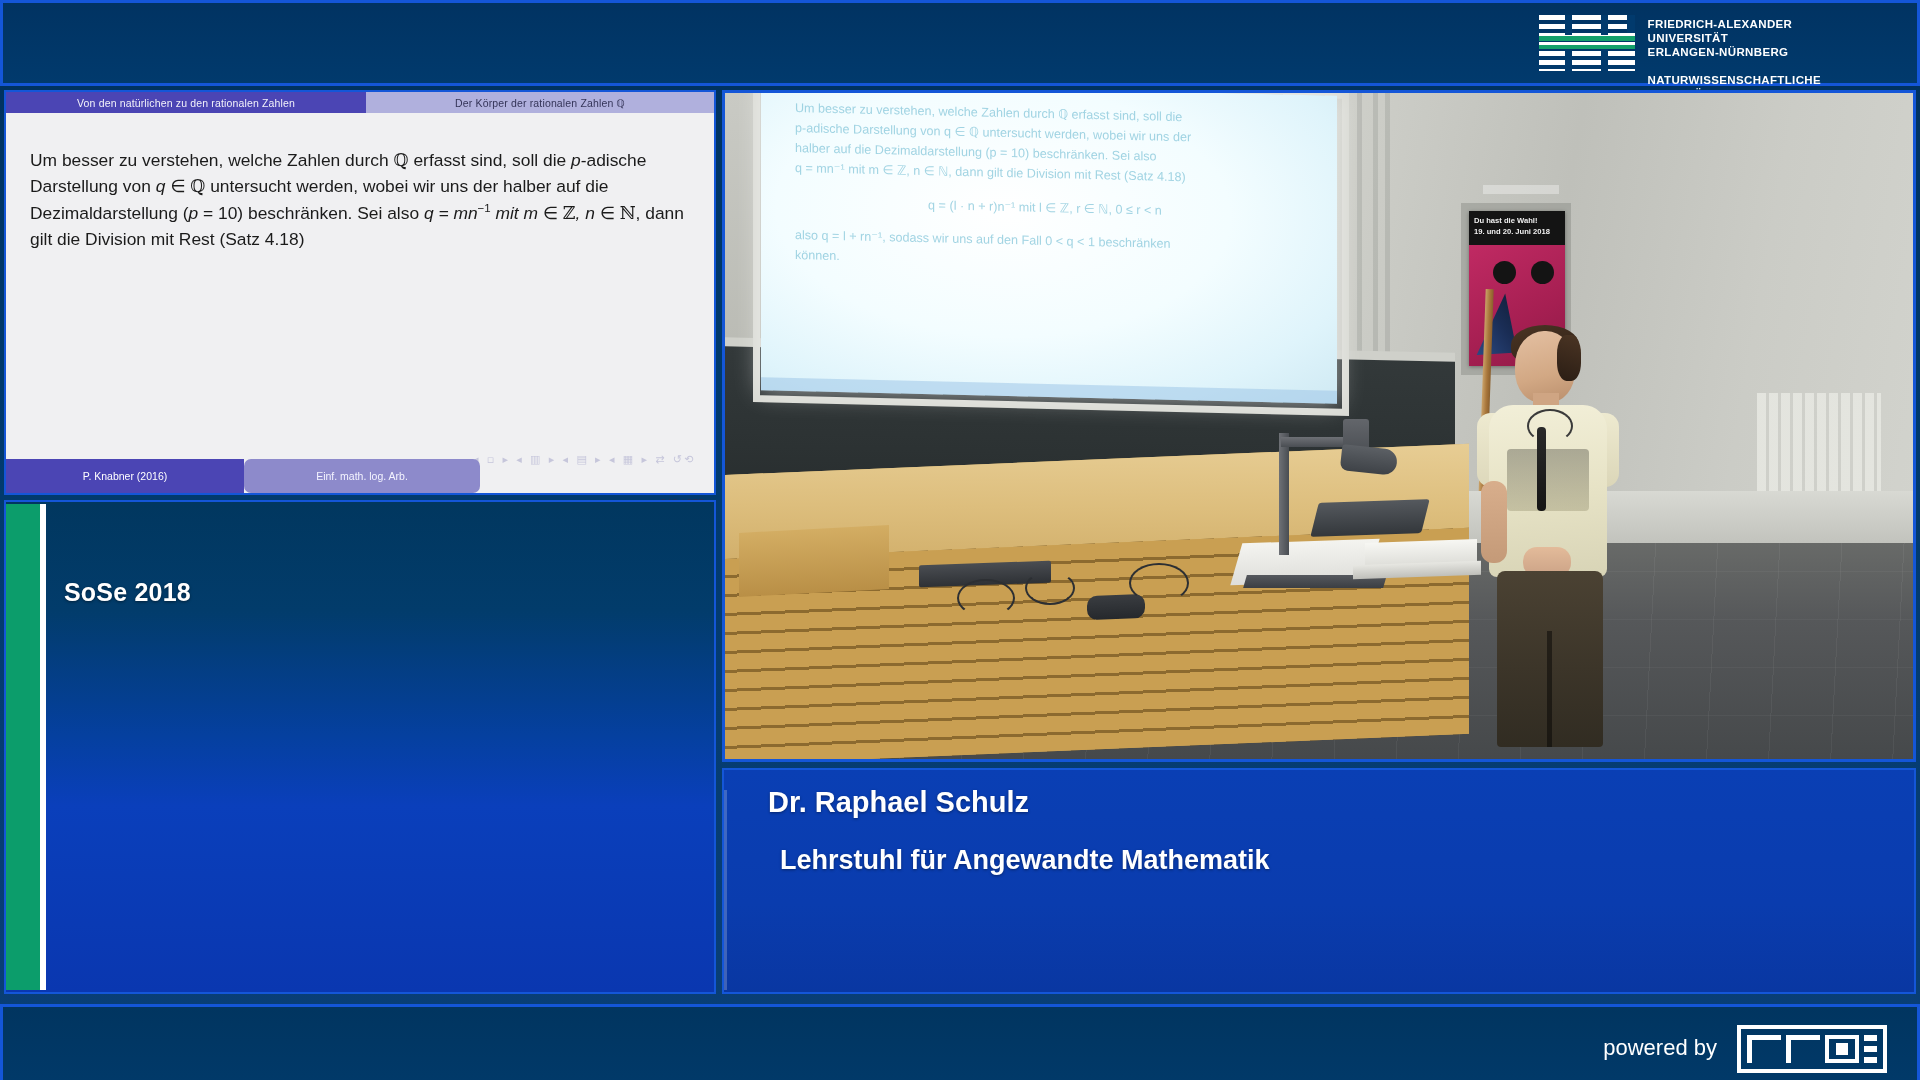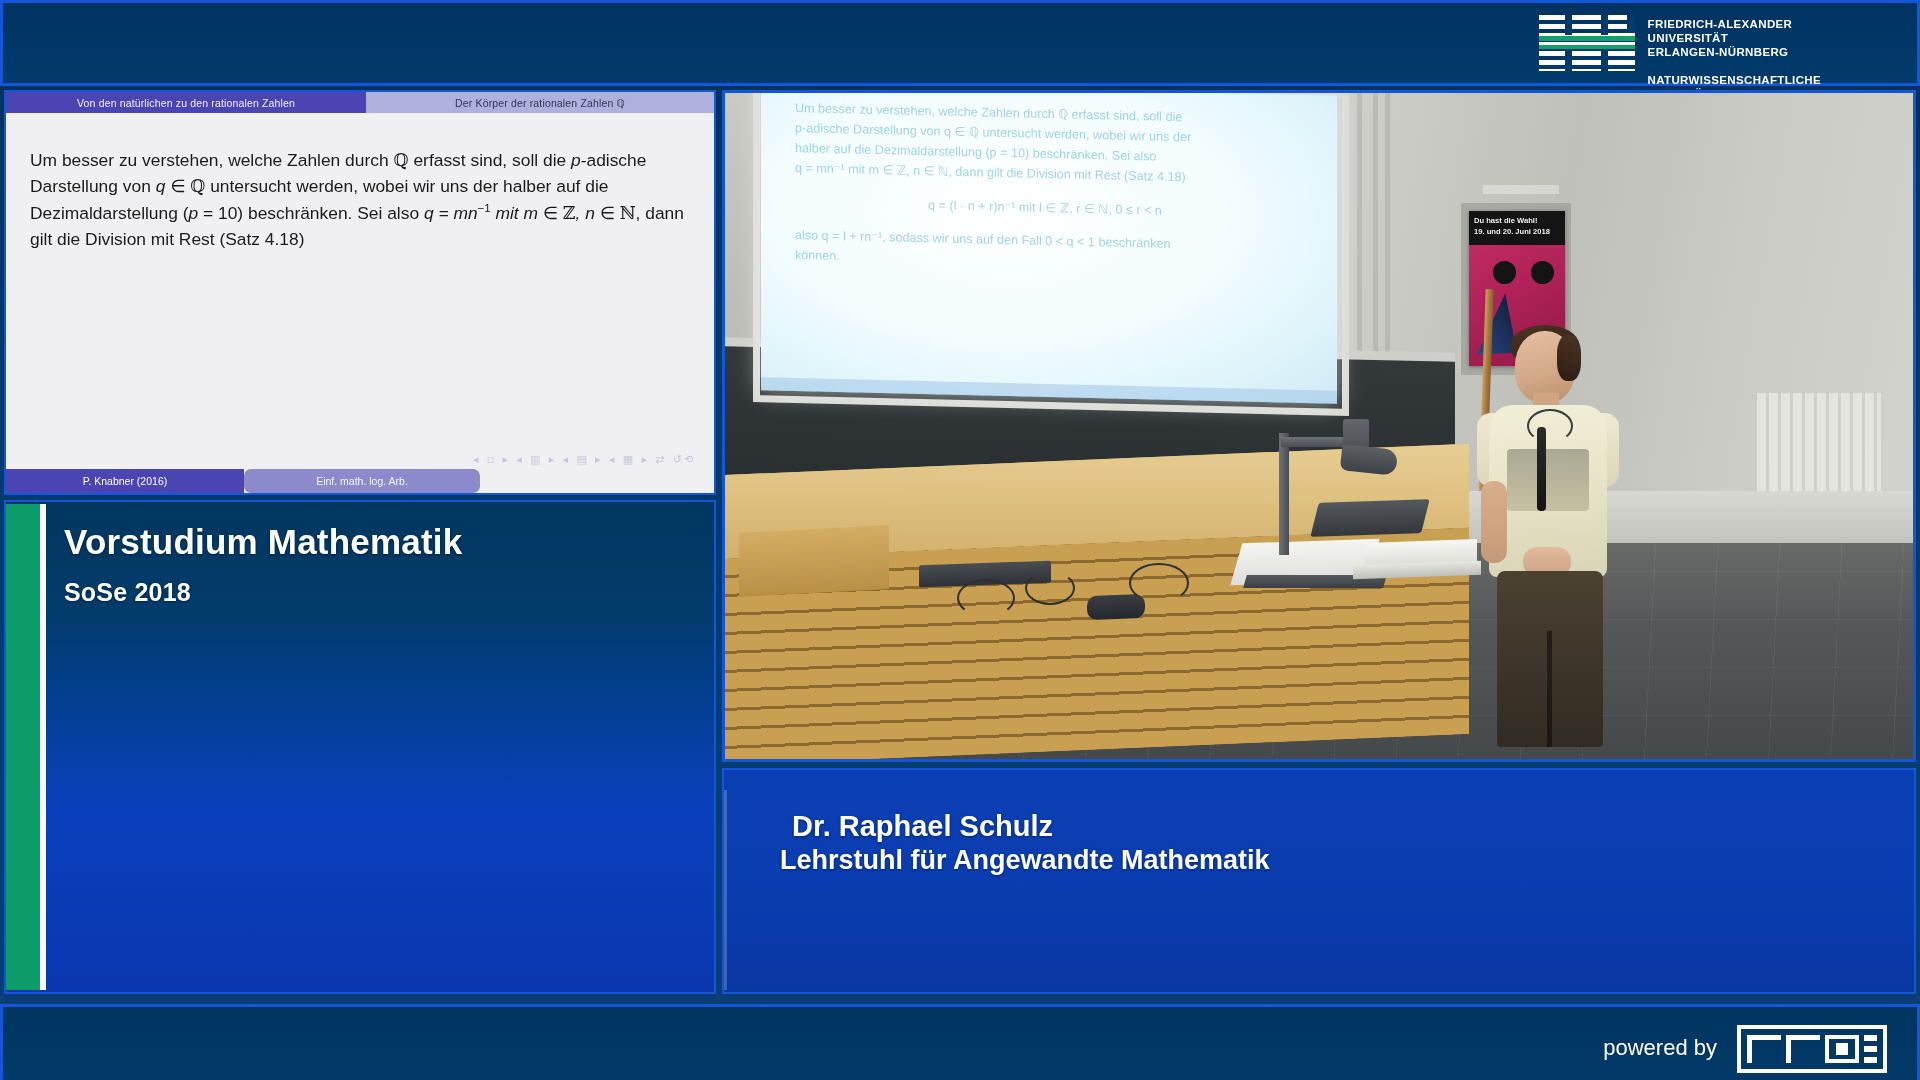--- a/index.html
+++ b/index.html
@@ -35,21 +35,21 @@
   .seg.inactive{background:#b0b0dd;color:#343458;flex:1;}
   .slide-body{position:relative;height:362px;padding:34px 24px 0 24px;box-sizing:border-box;
          color:#1b1b1b;font-size:17.4px;line-height:1.52;}
   .slide-body .para{max-width:660px;}
   .mi{font-style:italic;}
   .bb{font-family:"DejaVu Serif",serif;font-style:normal;}
   .sup{font-size:.66em;vertical-align:super;}
   .formula{text-align:center;margin:18px 0 16px 0;font-size:17.4px;}
   .navglyphs{position:absolute;right:18px;bottom:6px;color:#b9b9d4;
          font-size:11px;letter-spacing:2.4px;opacity:.75;font-family:"DejaVu Sans",sans-serif;}
-  .slide-foot{position:absolute;left:0;bottom:0;width:100%;height:24px;display:flex;
+  .slide-foot{position:absolute;left:0;bottom:0;width:100%;height:34px;display:flex;
          font-size:10.5px;color:#ffffff;}
   .slide-foot .f1{flex:0 0 238px;background:#4b45b4;display:flex;align-items:center;justify-content:center;}
   .slide-foot .f2{flex:0 0 236px;background:#8d8acb;display:flex;align-items:center;justify-content:center;color:#f4f4ff;border-radius:7px;}
   .slide-foot .f3{flex:1;background:#b0b0dd;display:flex;align-items:center;justify-content:flex-end;
          padding-right:10px;color:#2b2b52;margin-top:44px;}
 
   
   .video{position:absolute;left:722px;top:90px;width:1194px;height:672px;
          border:3px solid #1456d8;box-sizing:border-box;overflow:hidden;background:#8e8f8b;}
   .v-wall{position:absolute;inset:0;background:linear-gradient(180deg,#c9cac4 0%,#b4b5ae 55%,#a5a69f 100%);}
@@ -168,22 +168,22 @@
   .t-title{position:absolute;left:58px;top:20px;color:#ffffff;font-size:35px;font-weight:bold;
        letter-spacing:.2px;text-shadow:0 1px 3px rgba(0,0,0,.45);}
   .t-sub{position:absolute;left:58px;top:76px;color:#ffffff;font-size:25px;font-weight:bold;
        letter-spacing:.2px;text-shadow:0 1px 3px rgba(0,0,0,.45);}
 
   
   .presenterpanel{position:absolute;left:722px;top:768px;width:1194px;height:226px;
        border:2px solid #1456d8;box-sizing:border-box;
        background:linear-gradient(180deg,#0a3fb4 0%,#0a3cae 60%,#0937a2 100%);}
   .pp-divider{position:absolute;left:724px;top:790px;width:3px;height:200px;background:rgba(255,255,255,.22);}
-  .pp-name{position:absolute;left:68px;top:16px;color:#ffffff;font-size:29px;font-weight:bold;
-       text-shadow:0 1px 3px rgba(0,0,0,.4);margin-top:24px;}
+  .pp-name{position:absolute;left:44px;top:16px;color:#ffffff;font-size:29px;font-weight:bold;
+       text-shadow:0 1px 3px rgba(0,0,0,.4);}
   .pp-chair{position:absolute;left:56px;top:75px;color:#ffffff;font-size:27px;font-weight:bold;
        text-shadow:0 1px 3px rgba(0,0,0,.4);}
 
   
   .bottombar{position:absolute;left:0;top:996px;width:1920px;height:92px;
        background:linear-gradient(180deg,#013560 0%,#013a6a 100%);
        border:3px solid #1456d8;box-sizing:border-box;margin-top:8px;}
   .powered{position:absolute;right:200px;top:28px;color:#ffffff;font-size:22px;}
   .rrze{position:absolute;right:30px;top:18px;width:150px;height:48px;
        border:4px solid #ffffff;box-sizing:border-box;padding:6px;display:flex;gap:5px;align-items:stretch;}
@@ -326,21 +326,20 @@
       <div class="p-mic"></div>
       <div class="p-armL"></div>
       <div class="p-armR"></div>
       <div class="p-hands"></div>
       <div class="p-pants"></div>
       <div class="p-legsplit"></div>
     </div>
   </div>
 
   <div class="titlepanel">
-    <div class="t-title">Vorstudium Mathematik</div>
     <div class="t-sub">SoSe 2018</div>
   </div>
   <div class="greenbar"></div>
   <div class="whitebar"></div>
 
   <div class="presenterpanel">
     <div class="pp-name">Dr. Raphael Schulz</div>
     <div class="pp-chair">Lehrstuhl für Angewandte Mathematik</div>
   </div>
   <div class="pp-divider"></div>

